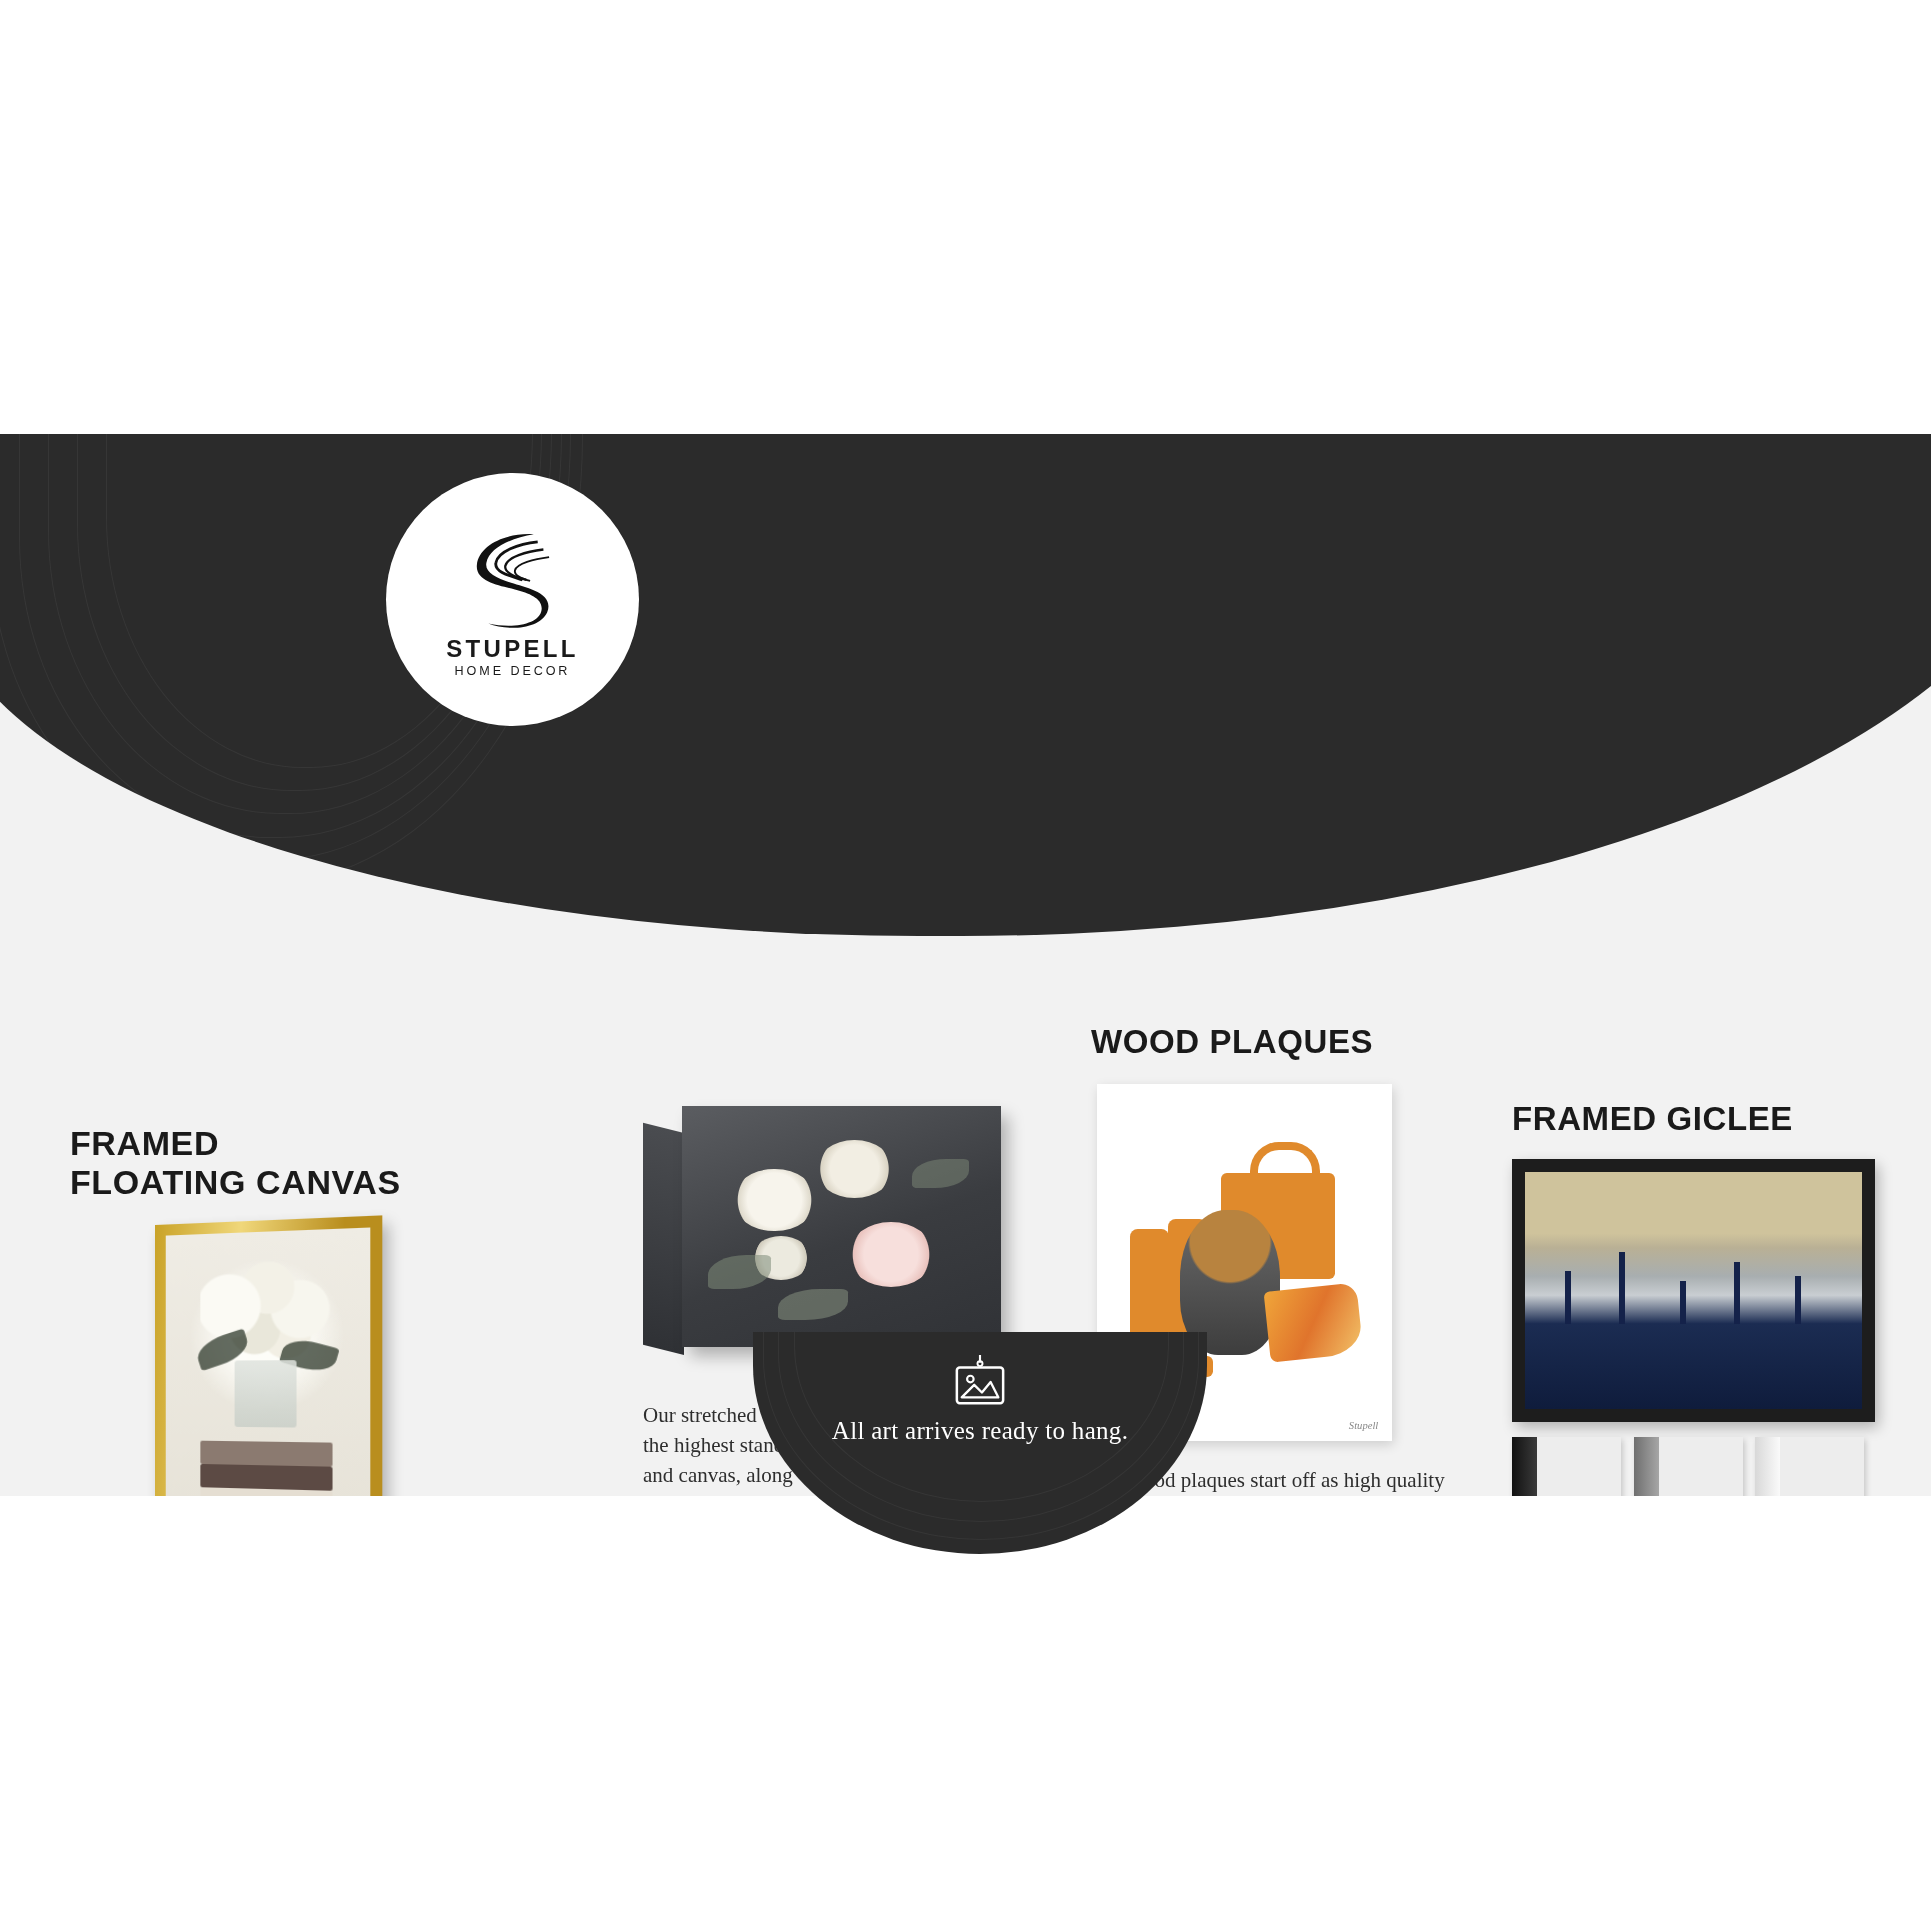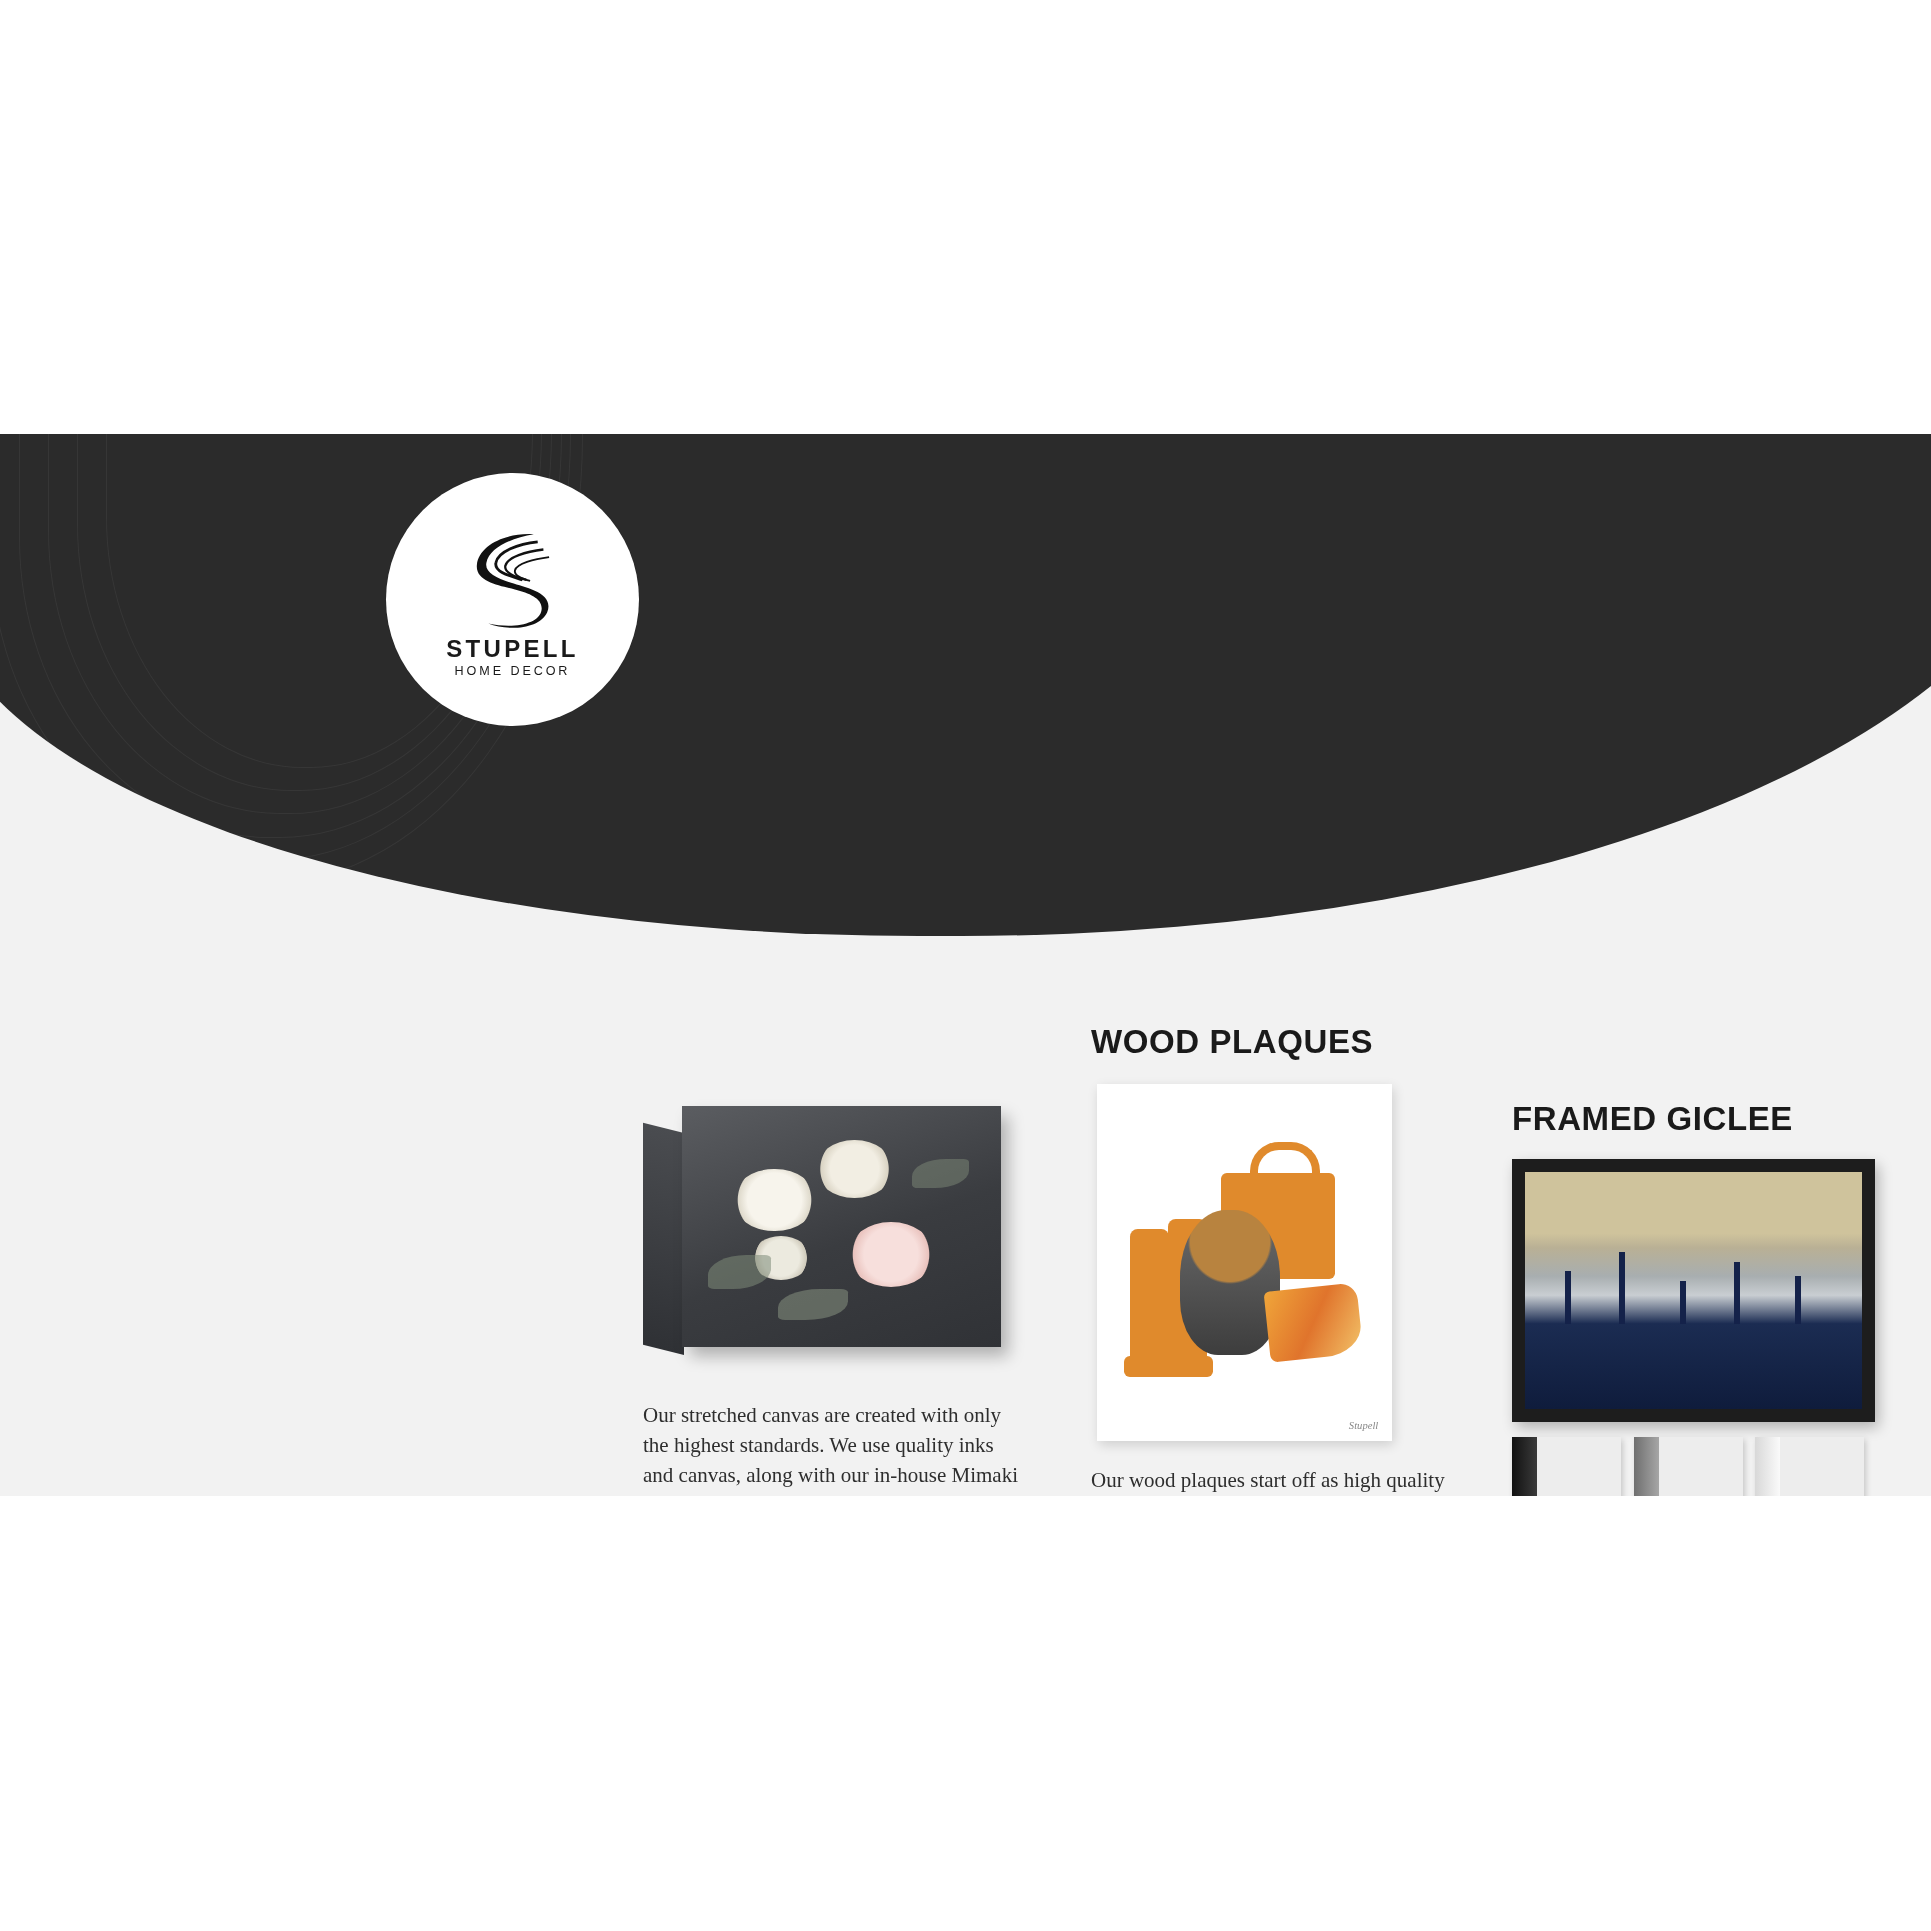--- a/index.html
+++ b/index.html
@@ -205,20 +205,44 @@
 
     <div class="swoosh">
       <div class="stripe s1"></div>
       <div class="stripe s2"></div>
       <div class="stripe s3"></div>
       <div class="stripe s4"></div>
       <div class="stripe s5"></div>
       <div class="stripe s6"></div>
     </div>
 
+    <div class="col" id="col1">
+      <div class="col-title">
+        <span>FRAMED</span><br>
+        <span>FLOATING CANVAS</span>
+      </div>
+
+      <div class="art1-wrap">
+        <div class="art1-frame">
+          <div class="art1-inner">
+            <div class="flowers"></div>
+            <div class="leaf" style="left:16%;top:34%;width:26%;height:9%;transform:rotate(-18deg);"></div>
+            <div class="leaf" style="left:58%;top:36%;width:26%;height:9%;transform:rotate(16deg);"></div>
+            <div class="vase"></div>
+            <div class="books">
+              <div class="book b3"></div>
+              <div class="book b2"></div>
+              <div class="book b1"></div>
+
+            </div>
+          </div>
+        </div>
+      </div>
+
+    </div>
 
     <div class="col" id="col2">
 
       <div class="art2-wrap">
         <div class="art2-side"></div>
         <div class="art2-face">
           <div class="fl" style="left:16%;top:26%;width:26%;height:26%;background:radial-gradient(circle,#f7f4ec 0 52%,#ded9cb 70%,rgba(0,0,0,0) 72%);"></div>
           <div class="fl" style="left:42%;top:14%;width:24%;height:24%;background:radial-gradient(circle,#f2eee3 0 50%,#d9d3c3 70%,rgba(0,0,0,0) 72%);"></div>
           <div class="fl" style="left:52%;top:48%;width:27%;height:27%;background:radial-gradient(circle,#f7dfdc 0 50%,#e9c2bd 70%,rgba(0,0,0,0) 72%);"></div>
           <div class="fl" style="left:22%;top:54%;width:18%;height:18%;background:radial-gradient(circle,#eceadf 0 50%,#cfcabb 70%,rgba(0,0,0,0) 72%);"></div>
@@ -290,15 +314,28 @@
     <svg class="logo-mark" viewBox="0 0 120 120">
       <path d="M82 14 C52 12 24 26 22 46 C20 64 46 68 62 72 C78 76 92 82 90 94 C88 108 62 114 34 108 C54 116 88 114 96 96 C104 76 74 70 58 65 C42 60 30 54 32 44 C35 28 58 18 82 14 Z" fill="#111"></path>
       <path d="M86 22 C66 24 44 32 42 44 C40 54 58 58 70 62" fill="none" stroke="#111" stroke-width="3"></path>
       <path d="M92 30 C74 32 54 38 52 47 C50 55 64 59 74 62" fill="none" stroke="#111" stroke-width="2.4"></path>
       <path d="M98 38 C82 40 64 45 62 52 C61 58 70 61 78 63" fill="none" stroke="#111" stroke-width="2"></path>
     </svg>
     <div class="logo-name">STUPELL</div>
     <div class="logo-sub">HOME DECOR</div>
   </div>
 
+  <div class="banner">
+    <div class="bstripe t1"></div>
+    <div class="bstripe t2"></div>
+    <div class="bstripe t3"></div>
+    <svg class="banner-icon" viewBox="0 0 64 56">
+      <path d="M32 2 L32 10" stroke="#fff" stroke-width="2.2" fill="none"></path>
+      <circle cx="32" cy="11" r="2.6" fill="none" stroke="#fff" stroke-width="2"></circle>
+      <rect x="8" y="15" width="48" height="37" rx="3" fill="none" stroke="#fff" stroke-width="2.6"></rect>
+      <circle cx="22" cy="27" r="3.4" fill="none" stroke="#fff" stroke-width="2.2"></circle>
+      <path d="M13 46 L26 33 L34 41 L43 30 L51 46 Z" fill="none" stroke="#fff" stroke-width="2.4" stroke-linejoin="round"></path>
+    </svg>
+    <div class="banner-text">All art arrives ready to hang.</div>
+  </div>
 
 </div>
 
 
 </body></html>

